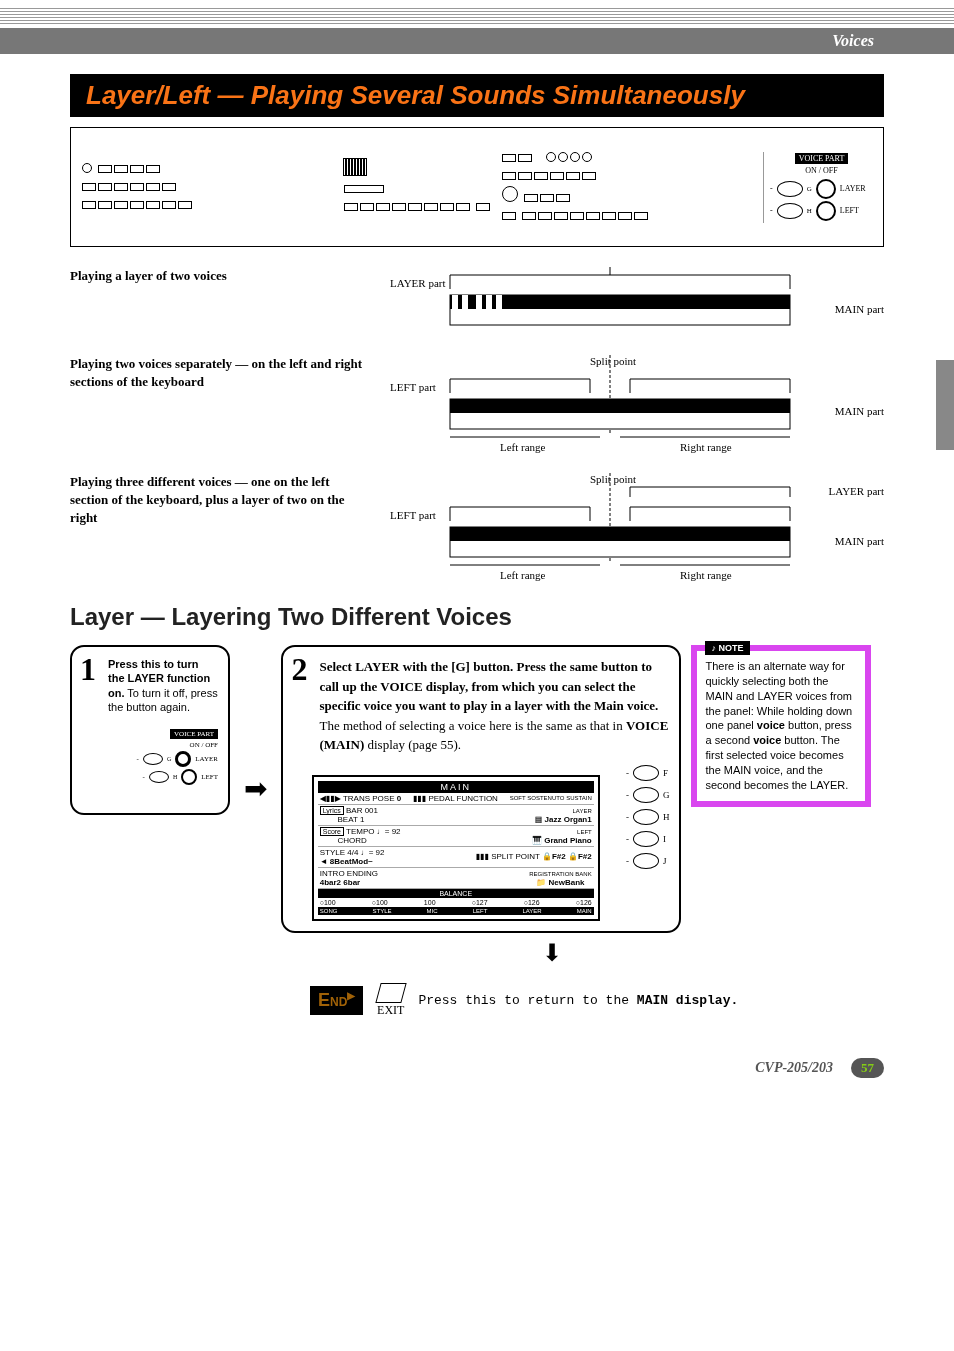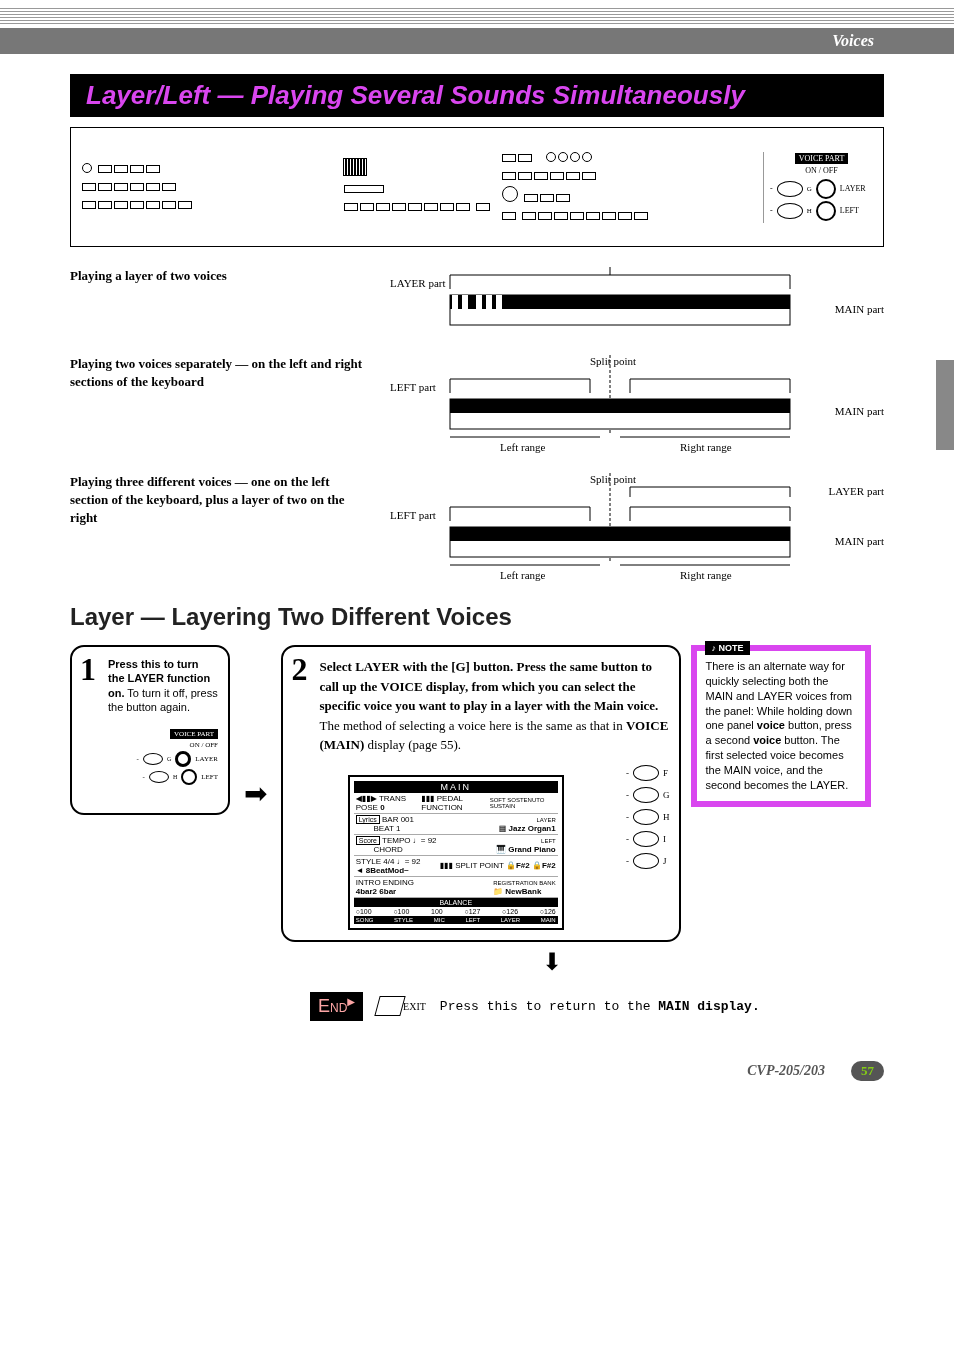--- a/index.html
+++ b/index.html
@@ -8,21 +8,21 @@
     .top-lines { padding-top: 8px; }
     .top-lines div { border-top: 1px solid #999; height: 3px; }
     
     .header-band { display: flex; justify-content: flex-end; align-items: center; background: #777; margin-top: 2px; }
     .header-band .label { background: #777; color: #fff; font-style: italic; font-weight: bold; padding: 4px 80px 4px 20px; font-size: 16px; }
     
     .side-tab { position: absolute; right: 0; top: 360px; width: 18px; height: 90px; background: #888; }
     
     .content { padding: 20px 70px 20px 70px; position: relative; }
     
-    .section-title-bar { background: #000; color: #d946ef; font-style: italic; font-weight: bold; font-size: 26px; padding: 6px 16px; margin-bottom: 10px; font-family: 'Myriad Pro', Arial, sans-serif; }
+    .section-title-bar { background: #000; color: #f97316; font-style: italic; font-weight: bold; font-size: 26px; padding: 6px 16px; margin-bottom: 10px; font-family: 'Myriad Pro', Arial, sans-serif; }
     
     .intro-text { font-size: 14px; line-height: 1.5; margin-bottom: 20px; }
     
     .keyboard-diagram { border: 1px solid #000; padding: 10px; margin: 10px 0 20px 0; height: 120px; display: flex; align-items: center; justify-content: space-between; position: relative; }
     .panel-section { display: inline-block; }
     .mini-rect { display: inline-block; border: 1px solid #000; width: 14px; height: 8px; margin: 1px; }
     .mini-circle { display: inline-block; border: 1px solid #000; width: 10px; height: 10px; border-radius: 50%; margin: 1px; }
     .vert-keys { display: inline-block; width: 3px; height: 18px; border: 1px solid #000; margin: 0; }
     .callout-box { text-align: center; font-size: 10px; }
     .callout-label { background: #000; color: #fff; padding: 1px 4px; font-size: 8px; display: inline-block; margin-bottom: 2px; }
@@ -43,43 +43,43 @@
     .step-box { border: 2px solid #000; border-radius: 14px; padding: 10px; position: relative; }
     .step-num { font-family: Georgia, serif; font-weight: bold; font-size: 32px; position: absolute; top: 4px; left: 8px; }
     .step1 { width: 160px; min-height: 170px; }
     .step1-text { margin-left: 26px; font-size: 11px; font-family: Arial, sans-serif; line-height: 1.3; }
     .step1-diagram { margin-top: 8px; text-align: right; }
     
     .arrow-between { font-size: 28px; align-self: center; margin: 0 4px; }
     
     .step2 { width: 400px; }
     .step2-text { margin-left: 26px; font-size: 13px; font-family: Georgia, serif; line-height: 1.5; }
-    .lcd-screen { border: 2px solid #000; background: #fff; margin: 10px auto 0 auto; width: 216px; padding: 4px; font-family: Arial, sans-serif; font-size: 8px; }
+    .lcd-screen { border: 2px solid #000; background: #fff; margin: 10px auto 0 auto; width: 288px; padding: 4px; font-family: Arial, sans-serif; font-size: 8px; }
     .lcd-title { background: #000; color: #fff; text-align: center; padding: 1px; font-size: 9px; letter-spacing: 2px; }
     .lcd-row { display: flex; justify-content: space-between; align-items: center; padding: 1px 2px; border-bottom: 1px solid #aaa; }
     .lcd-badge { border: 1px solid #000; padding: 0 2px; font-size: 7px; }
     .lcd-main-voice { background: #000; color: #fff; font-weight: bold; font-size: 12px; padding: 1px 4px; font-style: italic; }
     .side-buttons { display: flex; flex-direction: column; gap: 6px; }
     .side-btn-row { display: flex; align-items: center; gap: 4px; font-size: 9px; }
     .lcd-wrap { display: flex; align-items: flex-start; gap: 8px; margin-top: 10px; justify-content: center; }
     
     .note-box { border: 6px solid #d946ef; padding: 8px; width: 180px; font-family: Arial, sans-serif; font-size: 11px; line-height: 1.35; position: relative; }
     .note-tab { position: absolute; top: -10px; left: 8px; background: #000; color: #fff; font-size: 9px; padding: 1px 6px; font-weight: bold; }
     .note-tab::before { content: "♪ "; }
     
     .end-row { display: flex; align-items: center; gap: 14px; margin-top: 16px; margin-left: 240px; }
-    .end-badge { background: #000; color: #fca5a5; font-weight: normal; font-size: 18px; padding: 4px 8px; font-family: Arial, sans-serif; }
+    .end-badge { background: #000; color: #a16207; font-weight: bold; font-size: 18px; padding: 4px 8px; font-family: Arial, sans-serif; }
     .end-badge sup { font-size: 10px; }
-    .exit-btn { display: flex; flex-direction: row; align-items: center; font-size: 10px; }
+    .exit-btn { display: flex; flex-direction: column; align-items: center; font-size: 12px; }
     .exit-shape { width: 26px; height: 20px; border: 1px solid #000; transform: skewX(-15deg); }
     .end-text { font-size: 13px; font-family: Liberation Mono, monospace; }
     
     .down-arrow { text-align: center; font-size: 24px; margin: 6px 0; margin-left: 150px; }
     
-    .footer { display: flex; justify-content: flex-end; align-items: center; padding: 20px 70px; gap: 26px; }
+    .footer { display: flex; justify-content: flex-end; align-items: center; padding: 20px 70px; gap: 18px; }
     .footer-model { font-style: italic; font-weight: bold; color: #555; font-size: 14px; }
     .page-badge { background: #555; color: #84cc16; border-radius: 12px; padding: 2px 10px; font-weight: bold; font-size: 13px; }
   </style>
 </head>
 <body>
 
 <div class="top-lines">
   <div></div>
     <div></div>
     <div></div>
@@ -286,21 +286,21 @@
           <div class="lcd-row">
             <span><span class="lcd-badge">Score</span> <span>TEMPO ♩= 92</span><br>&nbsp;&nbsp;&nbsp;&nbsp;&nbsp;&nbsp;&nbsp;&nbsp;<span>CHORD</span></span>
             <span style="text-align:right;"><span style="font-size:6px;">LEFT</span><br>🎹 <b>Grand Piano</b></span>
           </div>
           <div class="lcd-row">
             <span><span>STYLE</span> <span>4/4 ♩= 92</span><br>◄ <b>8BeatMod~</b></span>
             <span>▮▮▮ <span>SPLIT POINT</span> 🔒<b>F#2</b> 🔒<b>F#2</b></span>
           </div>
           <div class="lcd-row">
             <span><span>INTRO</span> <span>ENDING</span><br><b>4bar2</b> <b>6bar</b></span>
-            <span style="text-align:left;"><span style="font-size:6px;">REGISTRATION BANK</span><br>📁 <b>NewBank</b></span>
+            <span style="text-align:center;"><span style="font-size:6px;">REGISTRATION BANK</span><br>📁 <b>NewBank</b></span>
           </div>
           <div style="background:#000;color:#fff;text-align:center;font-size:7px;padding:1px;">BALANCE</div>
           <div style="display:flex;justify-content:space-between;font-size:7px;padding:1px 2px;">
             <span>○<span>100</span></span>
             <span>○<span>100</span></span>
             <span><span>100</span></span>
             <span>○<span>127</span></span>
             <span>○<span>126</span></span>
             <span>○<span>126</span></span>
           </div>

